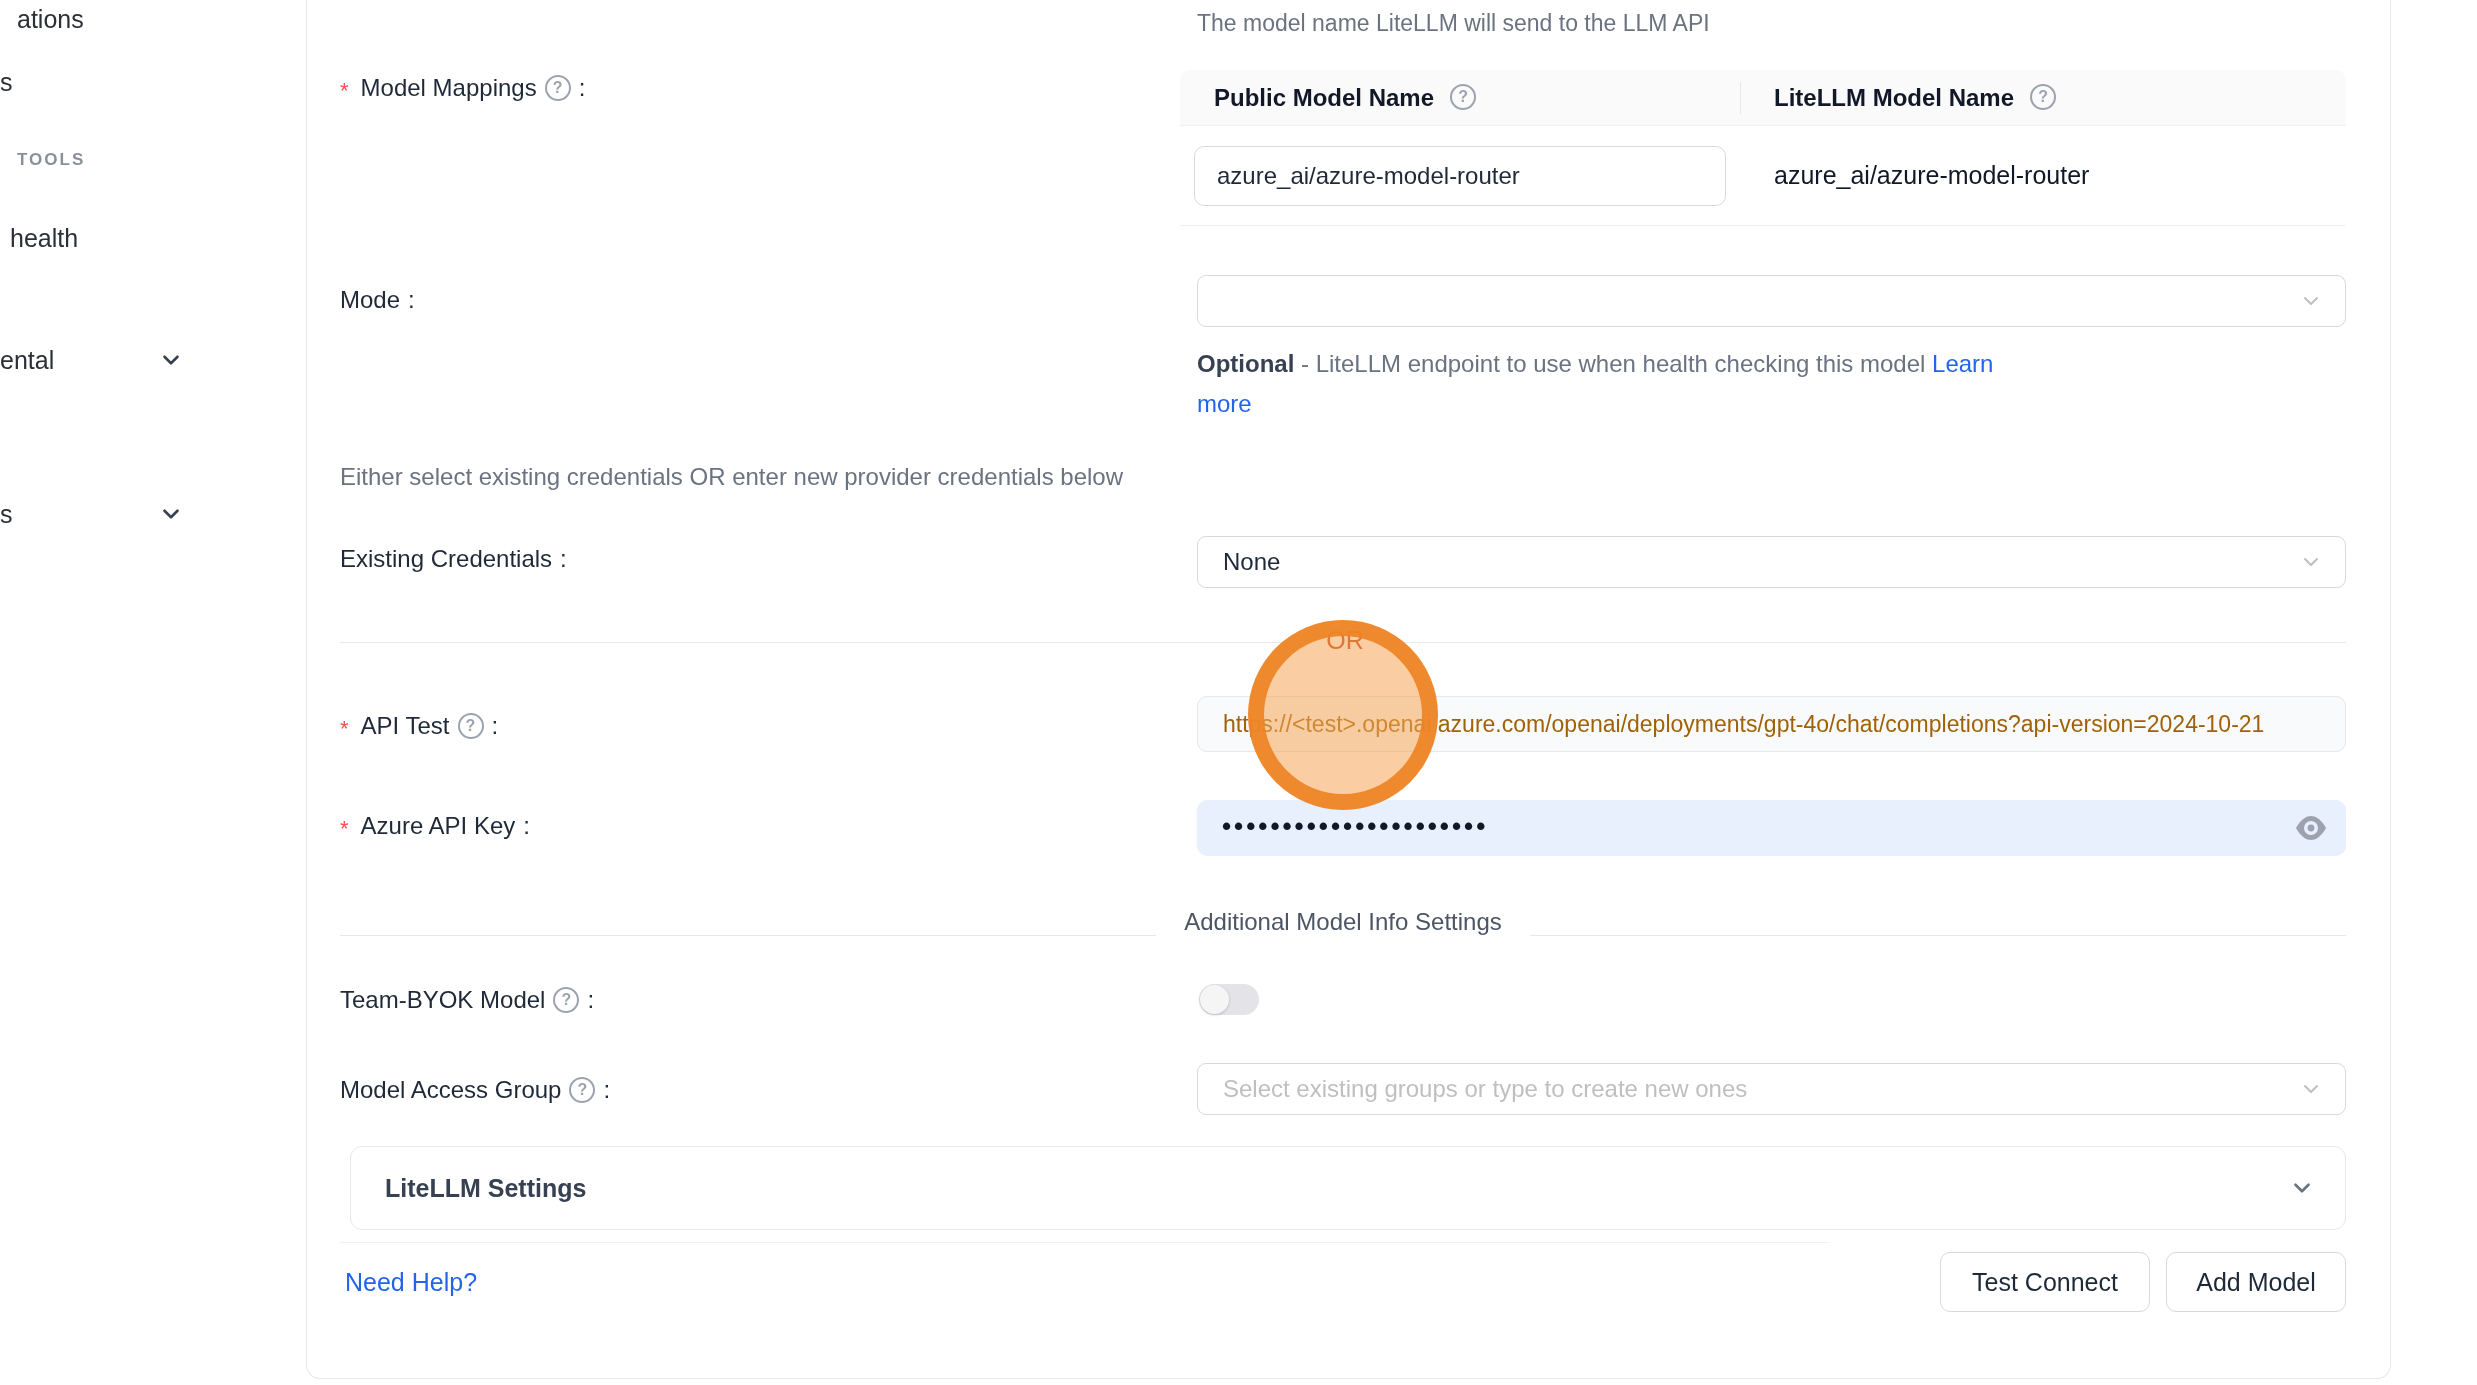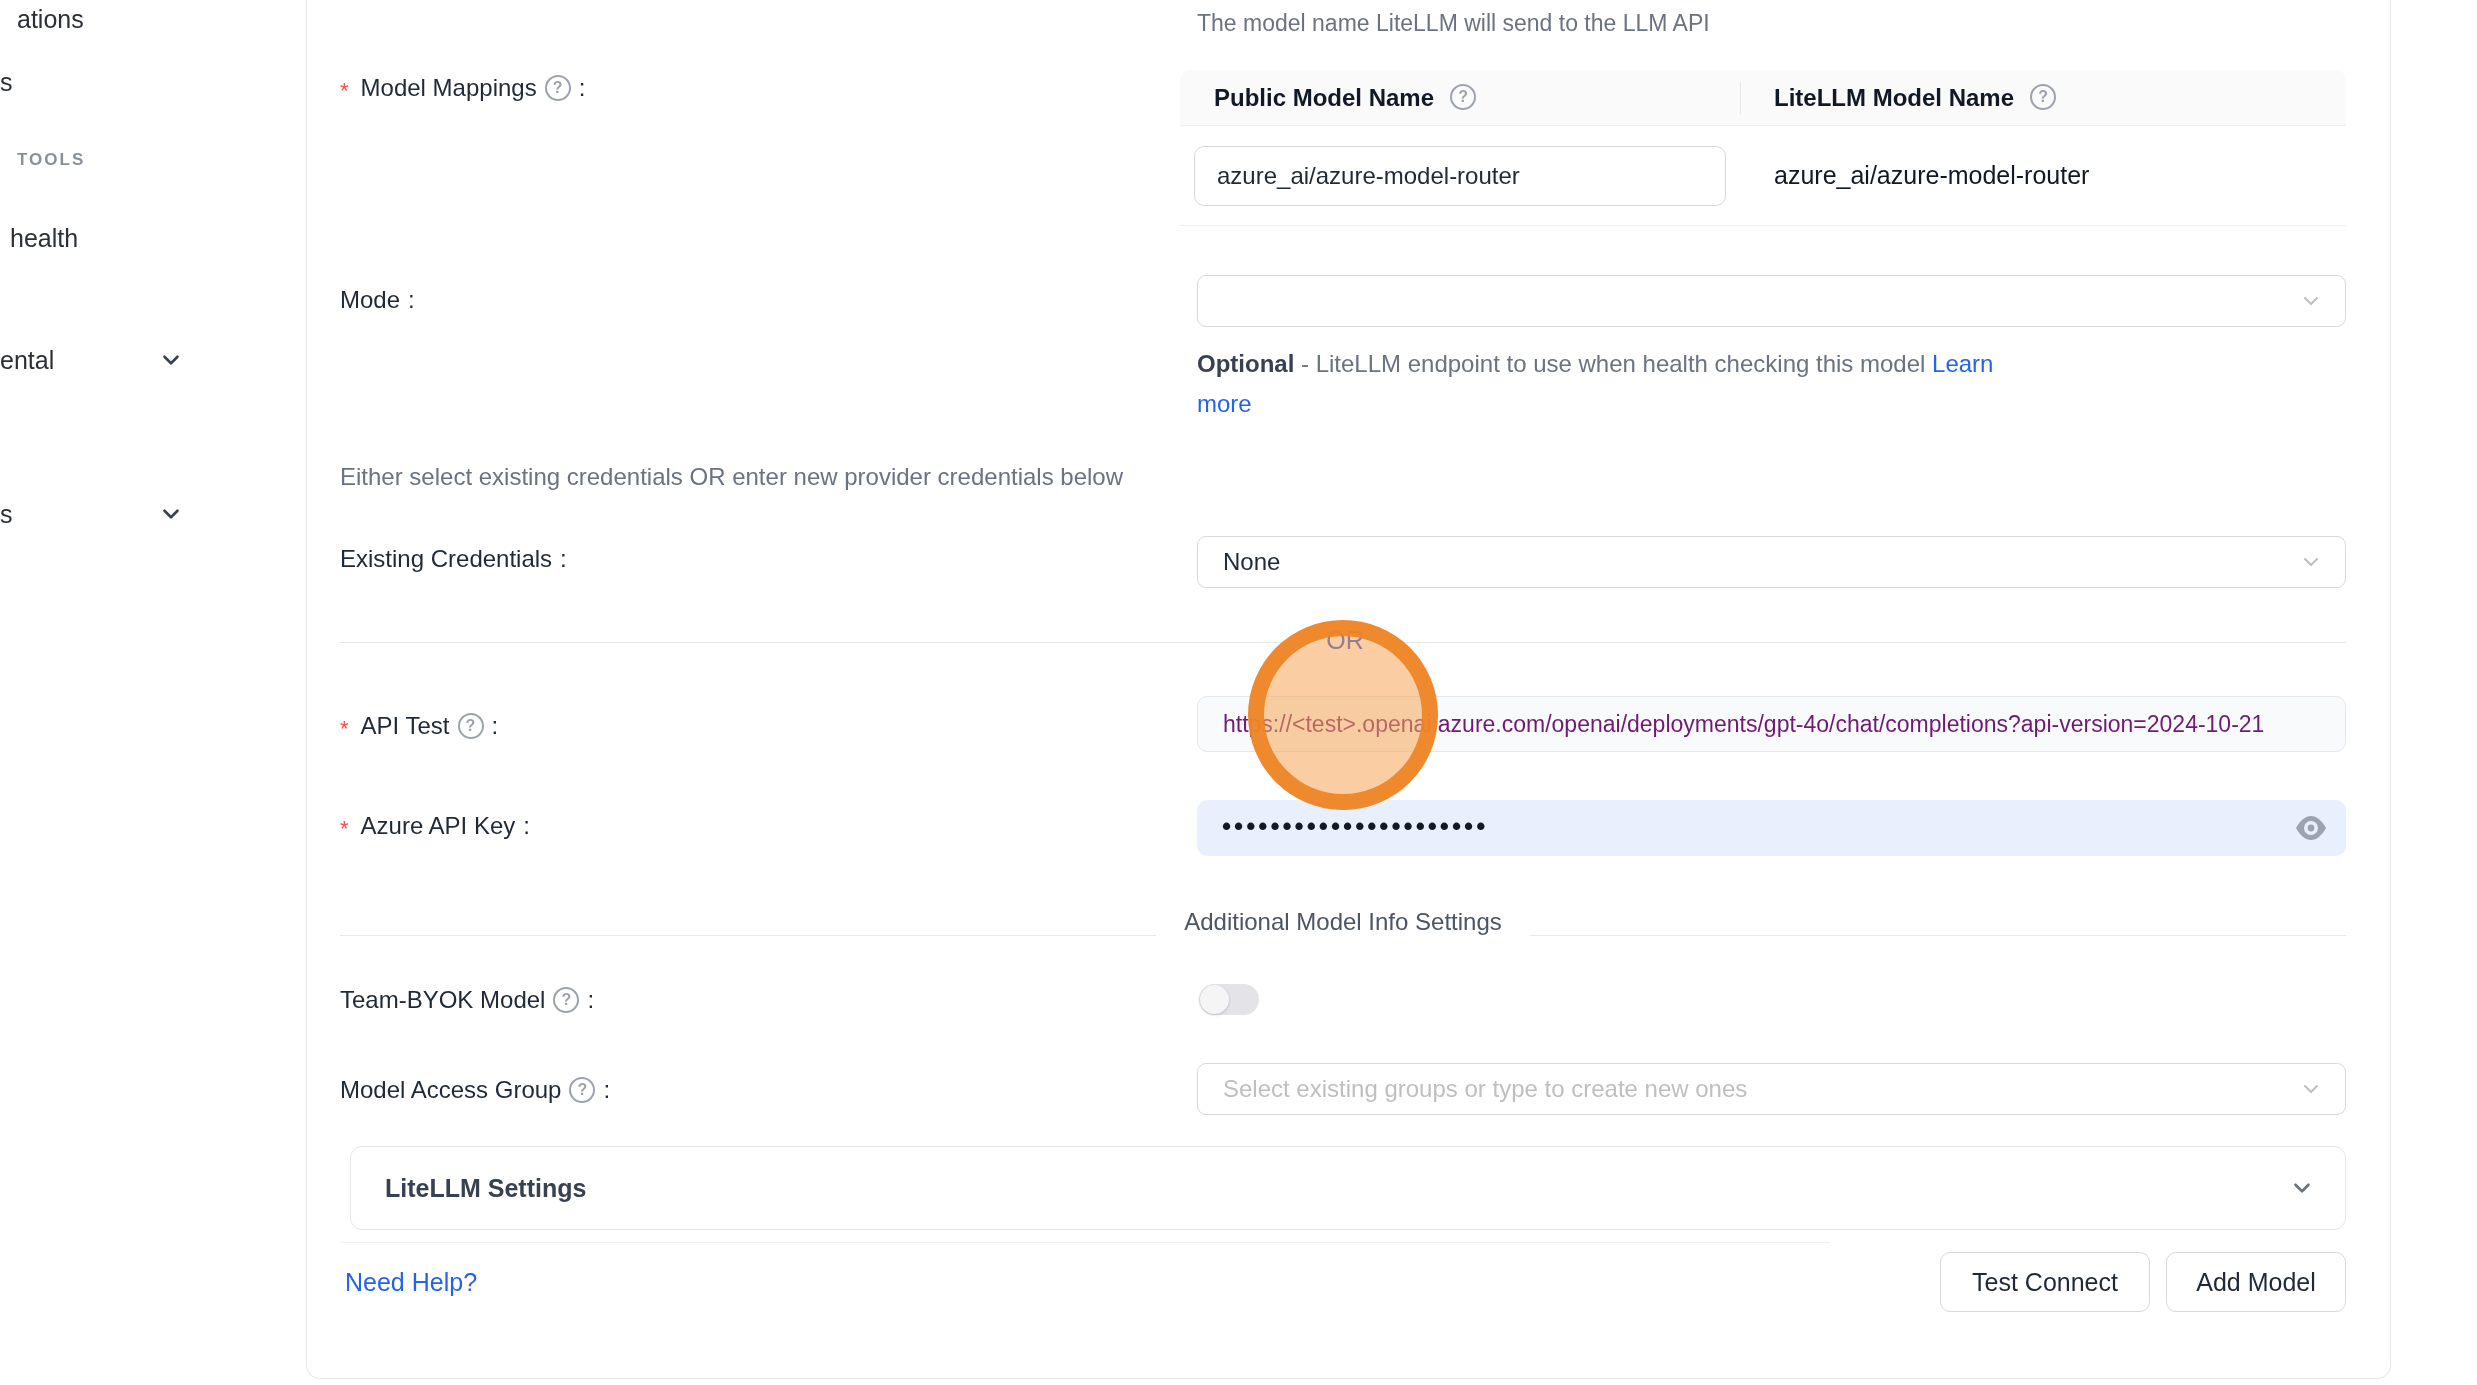--- a/index.html
+++ b/index.html
@@ -58,35 +58,35 @@
   .sel-placeholder { color: #bfbfbf; }
 
   .hint-mode { position: absolute; left: 1197px; top: 344px; width: 840px; font-size: 24px; color: #6b7280; line-height: 40px; }
   .hint-mode b { color: #374151; font-weight: 700; }
   .link { color: #2563eb; cursor: pointer; text-decoration: none; }
 
   .note { position: absolute; left: 340px; top: 463px; font-size: 24px; color: #6b7280; }
 
   
   .or-line { position: absolute; left: 340px; top: 642px; width: 2006px; height: 1px; background: #e8e8e8; }
-  .or-badge { position: absolute; left: 1290px; top: 626px; width: 110px; background: #fff; text-align: center; font-size: 25px; color: #1d4ed8; }
+  .or-badge { position: absolute; left: 1290px; top: 626px; width: 110px; background: #fff; text-align: center; font-size: 25px; color: #c2410c; }
 
   
   .click-circle {
     position: absolute; left: 1248px; top: 620px; width: 190px; height: 190px;
     border-radius: 50%;
     border: 16px solid rgba(238, 131, 37, 0.92);
     background: rgba(246, 166, 86, 0.55);
     pointer-events: none;
   }
 
   .input-flat {
     position: absolute; left: 1197px; width: 1149px; height: 56px;
     background: #f9fafb; border: 1px solid #e5e7eb; border-radius: 10px;
-    font-size: 23px; color: #701a75; padding: 0 25px; font-family: inherit; outline: none;
+    font-size: 23px; color: #a16207; padding: 0 25px; font-family: inherit; outline: none;
   }
   .key-field {
     position: absolute; left: 1197px; top: 800px; width: 1149px; height: 56px;
     background: #e8f0fe; border-radius: 10px; display: flex; align-items: center; padding: 0 25px;
   }
   .key-dots { font-size: 26px; font-weight: 700; letter-spacing: 3px; color: #111827; position: relative; top: -2px; }
   .eye { position: absolute; right: 18px; top: 50%; transform: translateY(-50%); width: 34px; height: 26px; cursor: pointer; }
 
   
   .sec-div { position: absolute; left: 340px; top: 908px; width: 2006px; display: flex; align-items: flex-end; }

